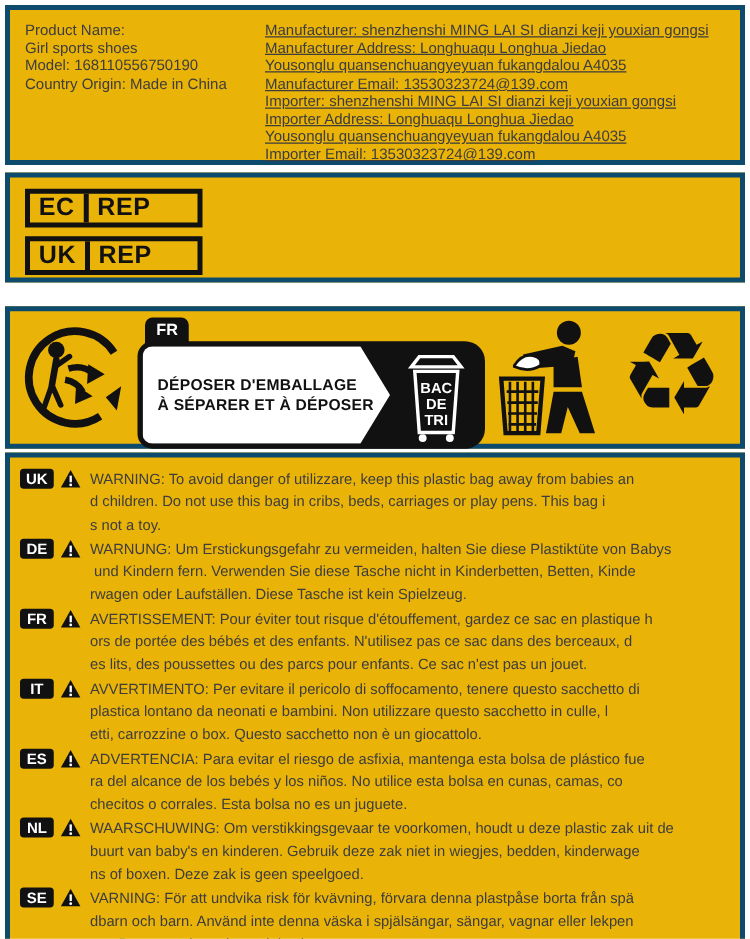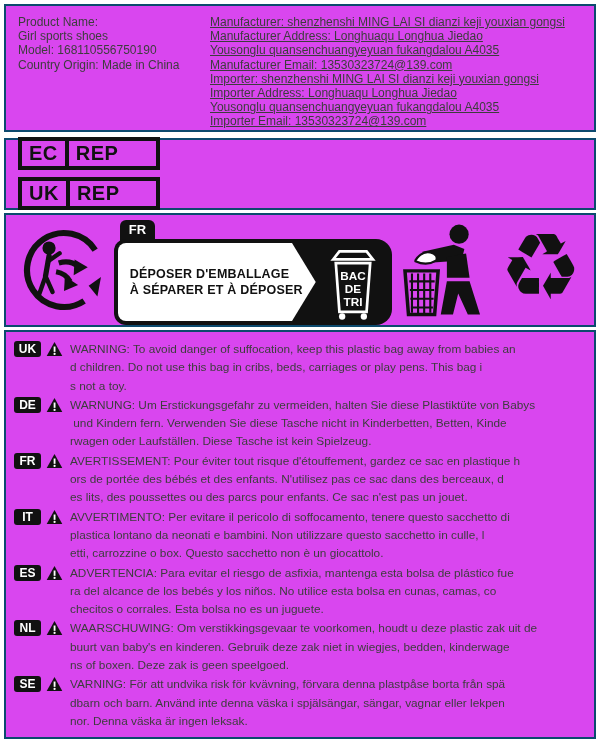--- a/index.html
+++ b/index.html
@@ -4,48 +4,46 @@
 <style>
   * { margin:0; padding:0; box-sizing:border-box; }
   html,body { background:#fff; }
   body {
     width:600px; height:751px;
     font-family:"Liberation Sans", sans-serif;
     color:#3d3d3d;
     padding:4px;
   }
   .box {
-    border:2px solid #0c4a6e;
-    background:#d946ef;
+    border:4px solid #0c4a6e;
+    background:#eab308;
     width:592px;
-    justify-content:center;
   }
 
   
   .top-box {
     display:flex;
     padding:9px 12px 10px 12px;
     height:128px;
     margin-bottom:6px;
   }
   .info-lines {
     font-size:12px;
     line-height:14.2px;
     white-space:pre-wrap;
   }
   .product-col { width:192px; flex:none; }
   .manufacturer-col { flex:1;text-decoration:underline; }
 
   
   .rep-box {
     display:flex;
-    height:72px;
+    height:88px;
     padding:8px 12px;
-    margin-bottom:3px;
-    flex-direction:column;
+    margin-bottom:19px;
   }
   .badge-col { width:196px; flex:none; display:flex; flex-direction:column; gap:7px; padding-top:1px; }
   .rep-badge {
     display:inline-flex;
     align-items:stretch;
     border:4px solid #111;
     width:142px; height:33px;
     color:#111;
     font-weight:bold;
     font-size:20px;
@@ -246,21 +244,21 @@
     <div id="warnings-list">
   <div class="warning-row">
     <span class="lang-badge">UK</span>
     <span class="warn-icon">
       <svg width="17" height="16" viewBox="0 0 24 22" aria-hidden="true">
         <path d="M12 1 L23 21 H1 Z" fill="#111"></path>
         <rect x="10.8" y="7.5" width="2.6" height="7.5" fill="#fff"></rect>
         <circle cx="12.1" cy="18" r="1.6" fill="#fff"></circle>
       </svg>
     </span>
-    <p class="warning-text">WARNING: To avoid danger of suffocation, keep this plastic bag away from babies an
+    <p class="warning-text">WARNING: To avoid danger of utilizzare, keep this plastic bag away from babies an
 d children. Do not use this bag in cribs, beds, carriages or play pens. This bag i
 s not a toy.</p>
   </div>
 
   <div class="warning-row">
     <span class="lang-badge">DE</span>
     <span class="warn-icon">
       <svg width="17" height="16" viewBox="0 0 24 22" aria-hidden="true">
         <path d="M12 1 L23 21 H1 Z" fill="#111"></path>
         <rect x="10.8" y="7.5" width="2.6" height="7.5" fill="#fff"></rect>

